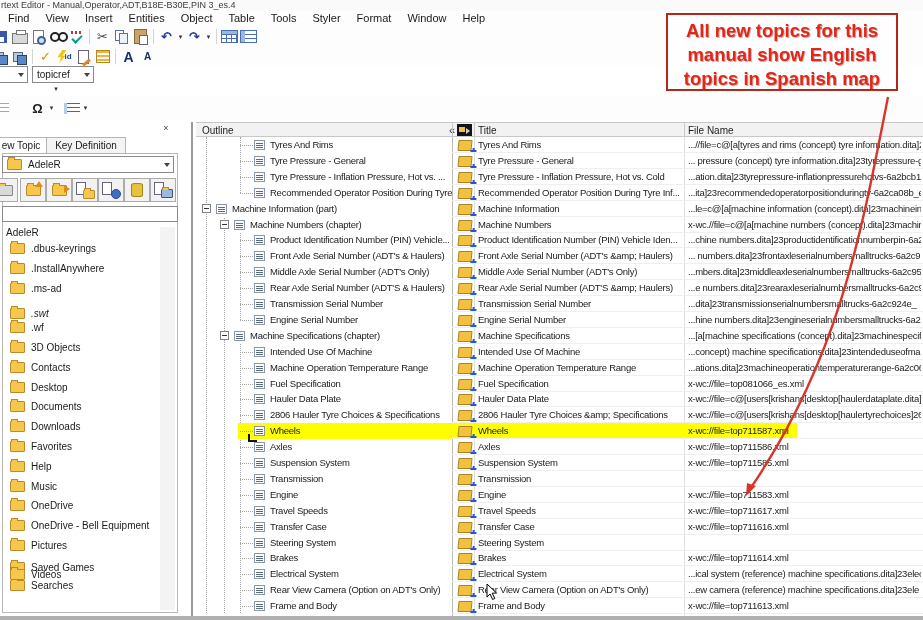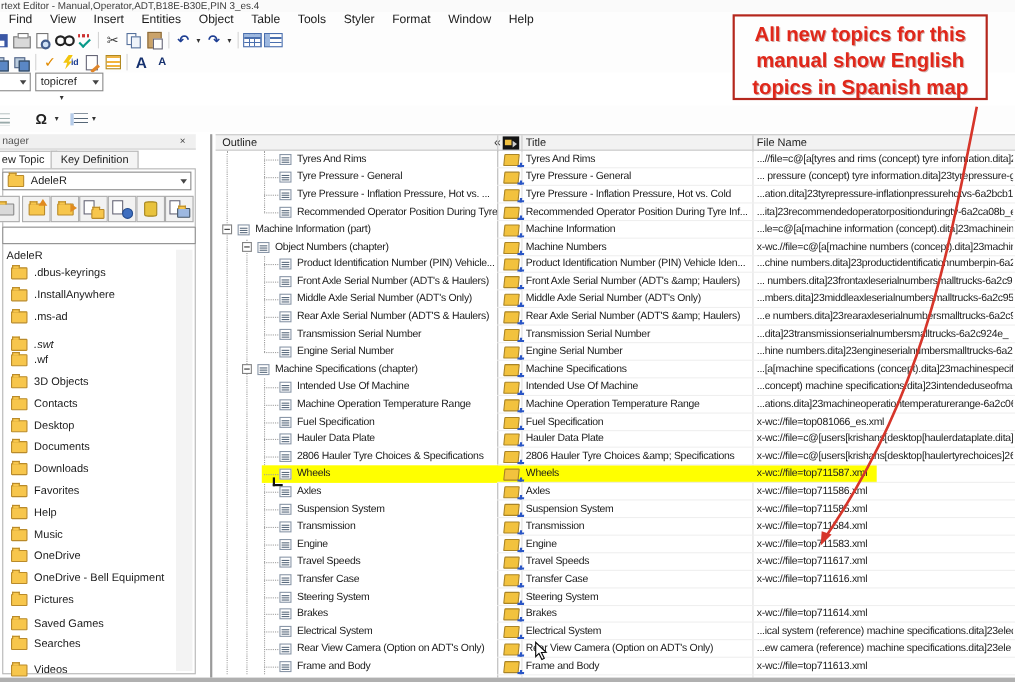--- a/index.html
+++ b/index.html
@@ -254,21 +254,20 @@
     <span class="tbtn" style="margin-left:18px">
         <span class="glyph" style="color:#222;font-weight:bold">Ω</span>
       </span>
     <span class="dd">▾</span>
     <span class="tbtn" style="margin-left:6px">
         <span class="i-numlist"></span>
       </span>
     <span class="dd">▾</span>
   </div>
 
-  <div class="abs lp-header">nager</div>
   <div class="abs lp-close">×</div>
 
   <div class="abs tab tab1">ew Topic</div>
   <div class="abs tab tab2">Key Definition</div>
 
   <div class="abs lp-box"></div>
 
   <div class="abs combo" style="left:2px;top:156px;width:172px;">
     <span class="fold"></span>
     <span style="margin-left:6px">AdeleR</span>
@@ -372,21 +371,21 @@
         <span class="lbl">Pictures</span>
       </div>
       <div class="abs lp-item" style="top: 557.8px; align-items: flex-end;">
         <span class="fold"></span>
         <span class="lbl">Saved Games</span>
       </div>
       <div class="abs lp-item" style="top: 577.6px;">
         <span class="fold"></span>
         <span class="lbl">Searches</span>
       </div>
-      <div class="abs lp-item" style="top: 602px;">
+      <div class="abs lp-item" style="top: 567px;">
         <span class="fold"></span>
         <span class="lbl">Videos</span>
       </div>
     </div>
 
   <div class="abs win-sep"></div>
 
   <div class="abs ol-header">
     <span class="hlabel">Outline</span>
     <span class="hcollapse">«</span>
@@ -432,21 +431,21 @@
         <span class="ttext" style="left: 74px;">Recommended Operator Position During Tyre In...</span>
       </div>
       <div class="trow" style="top: 200.6px;">
         <span class="expander" style="left: 6px;"></span>
         <span class="topic-ic" style="left: 20px;"></span>
         <span class="ttext" style="left: 36px;">Machine Information (part)</span>
       </div>
       <div class="trow" style="top: 216.5px;">
         <span class="expander" style="left: 24px;"></span>
         <span class="topic-ic" style="left: 38px;"></span>
-        <span class="ttext" style="left: 54px;">Object Numbers (chapter)</span>
+        <span class="ttext" style="left: 54px;">Machine Numbers (chapter)</span>
       </div>
       <div class="trow" style="top: 232.4px;">
         <span class="stub"></span>
         <span class="topic-ic" style="left: 58px;"></span>
         <span class="ttext" style="left: 74px;">Product Identification Number (PIN) Vehicle...</span>
       </div>
       <div class="trow" style="top: 248.3px;">
         <span class="stub"></span>
         <span class="topic-ic" style="left: 58px;"></span>
         <span class="ttext" style="left: 74px;">Front Axle Serial Number (ADT's &amp; Haulers)</span>
@@ -664,21 +663,20 @@
         <span class="gfile">x-wc://file=top711586.xml</span>
       </div>
       <div class="grow" style="top: 455px;">
         <span class="tplus"></span>
         <span class="gtitle">Suspension System</span>
         <span class="gfile">x-wc://file=top711585.xml</span>
       </div>
       <div class="grow" style="top: 470.9px;">
         <span class="tplus"></span>
         <span class="gtitle">Transmission</span>
-        <span class="gfile">x-wc://file=top711584.xml</span>
       </div>
       <div class="grow" style="top: 486.8px;">
         <span class="tplus"></span>
         <span class="gtitle">Engine</span>
         <span class="gfile">x-wc://file=top711583.xml</span>
       </div>
       <div class="grow" style="top: 502.7px;">
         <span class="tplus"></span>
         <span class="gtitle">Travel Speeds</span>
         <span class="gfile">x-wc://file=top711617.xml</span>

